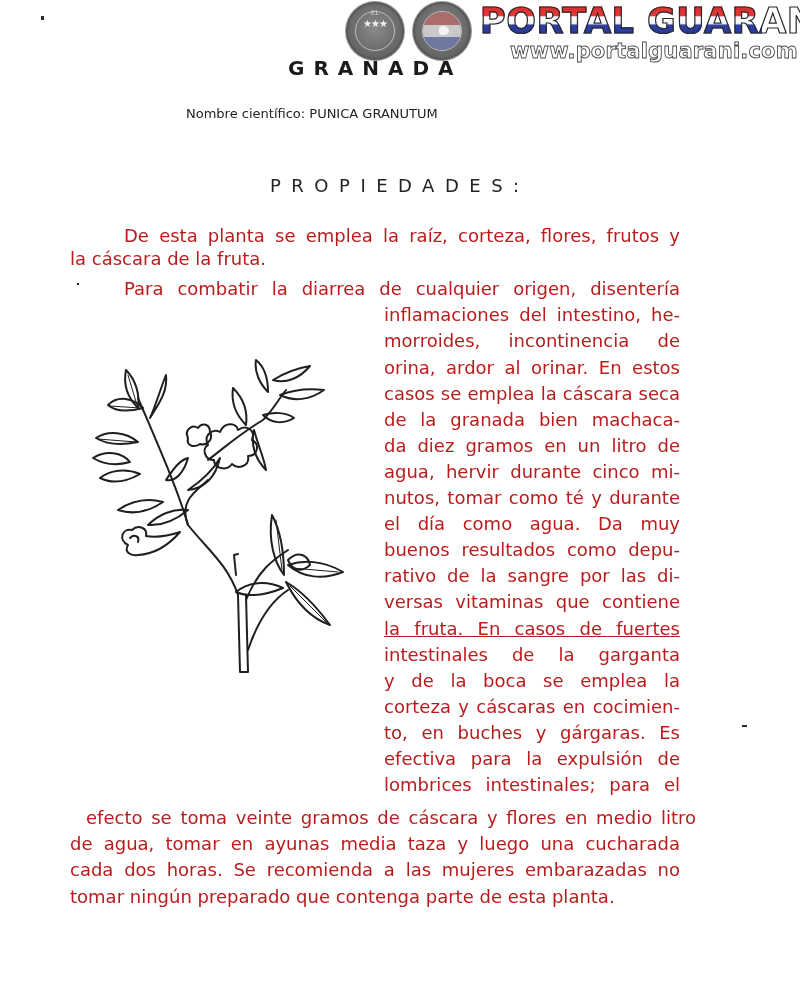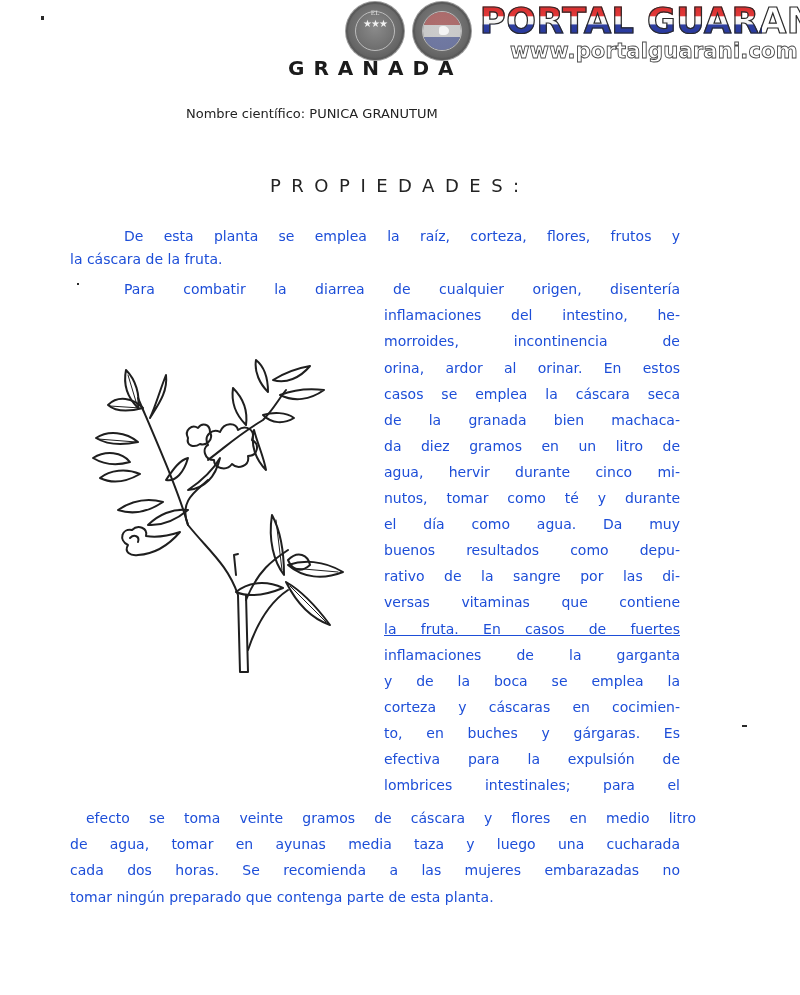--- a/index.html
+++ b/index.html
@@ -47,21 +47,21 @@
     position:absolute; left:510px; top:39px; width:240px;
     font-family:"DejaVu Sans", sans-serif; font-weight:bold; font-size:21px; color:#ffffff;
     -webkit-text-stroke:0.9px #4a4a4a; letter-spacing:0.2px; white-space:nowrap;
   }
   
   .title {
     left:288px; top:56px; font-weight:bold; font-size:20px; letter-spacing:9px; color:#1b1b1b;
   }
   .sci { left:186px; top:106px; font-size:13px; color:#232323; }
   .props { left:238px; top:175px; font-size:18px; letter-spacing:10.5px; color:#232323;margin-left:32px; }
-  .line { position:absolute; font-size:14px; color:#1d4ed8; white-space:nowrap; line-height:26px; }
+  .line { position:absolute; font-size:18px; color:#b91c1c; white-space:nowrap; line-height:26px; }
   .just { text-align:justify; text-align-last:justify; }
   .col { left:384px; width:296px; }
   .full { left:70px; width:610px; }
   .illus { position:absolute; left:88px; top:350px; width:280px; height:330px; }
   .mark { position:absolute; background:#2a2a2a; }
 </style>
 </head>
 <body>
 
 <div class="seal seal1">
@@ -91,21 +91,21 @@
 <div class="line just col" style="top:381px;">casos se emplea la cáscara seca</div>
 <div class="line just col" style="top:407px;">de la granada bien machaca-</div>
 <div class="line just col" style="top:433px;">da diez gramos en un litro de</div>
 <div class="line just col" style="top:459px;">agua, hervir durante cinco mi-</div>
 <div class="line just col" style="top:485px;">nutos, tomar como té y durante</div>
 <div class="line just col" style="top:511px;">el día como agua. Da muy</div>
 <div class="line just col" style="top:537px;">buenos resultados como depu-</div>
 <div class="line just col" style="top:563px;">rativo de la sangre por las di-</div>
 <div class="line just col" style="top:589px;">versas vitaminas que contiene</div>
 <div class="line just col" style="top:616px;text-decoration:underline;">la fruta. En casos de fuertes</div>
-<div class="line just col" style="top:642px;">inflamaciones de la garganta</div>
+<div class="line just col" style="top:642px;">intestinales de la garganta</div>
 <div class="line just col" style="top:668px;">y de la boca se emplea la</div>
 <div class="line just col" style="top:694px;">corteza y cáscaras en cocimien-</div>
 <div class="line just col" style="top:720px;">to, en buches y gárgaras. Es</div>
 <div class="line just col" style="top:746px;">efectiva para la expulsión de</div>
 <div class="line just col" style="top:772px;">lombrices intestinales; para el</div>
 
 <div class="line just full" style="top:805px;margin-left:16px;">efecto se toma veinte gramos de cáscara y flores en medio litro</div>
 <div class="line just full" style="top:831px;">de agua, tomar en ayunas media taza y luego una cucharada</div>
 <div class="line just full" style="top:857px;">cada dos horas. Se recomienda a las mujeres embarazadas no</div>
 <div class="line" style="left:70px; top:884px;">tomar ningún preparado que contenga parte de esta planta.</div>

